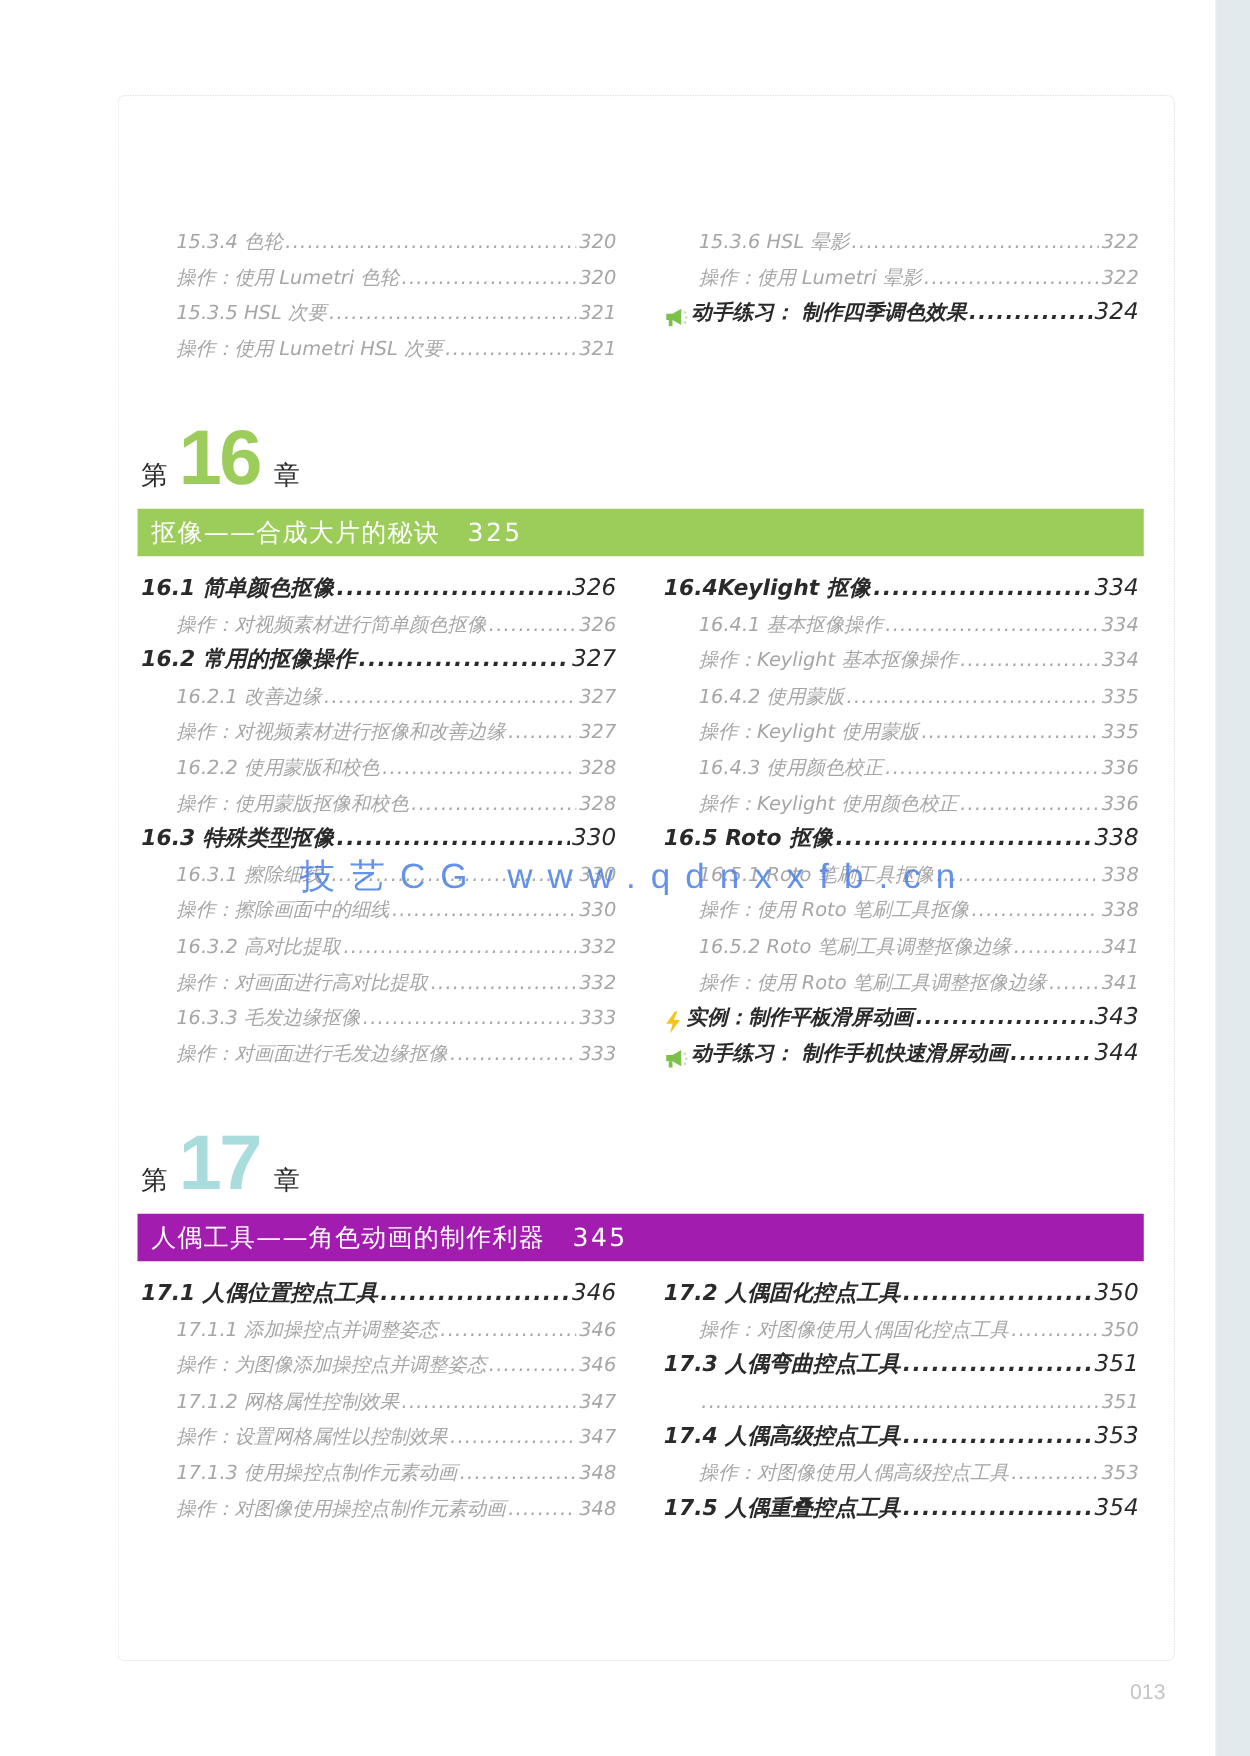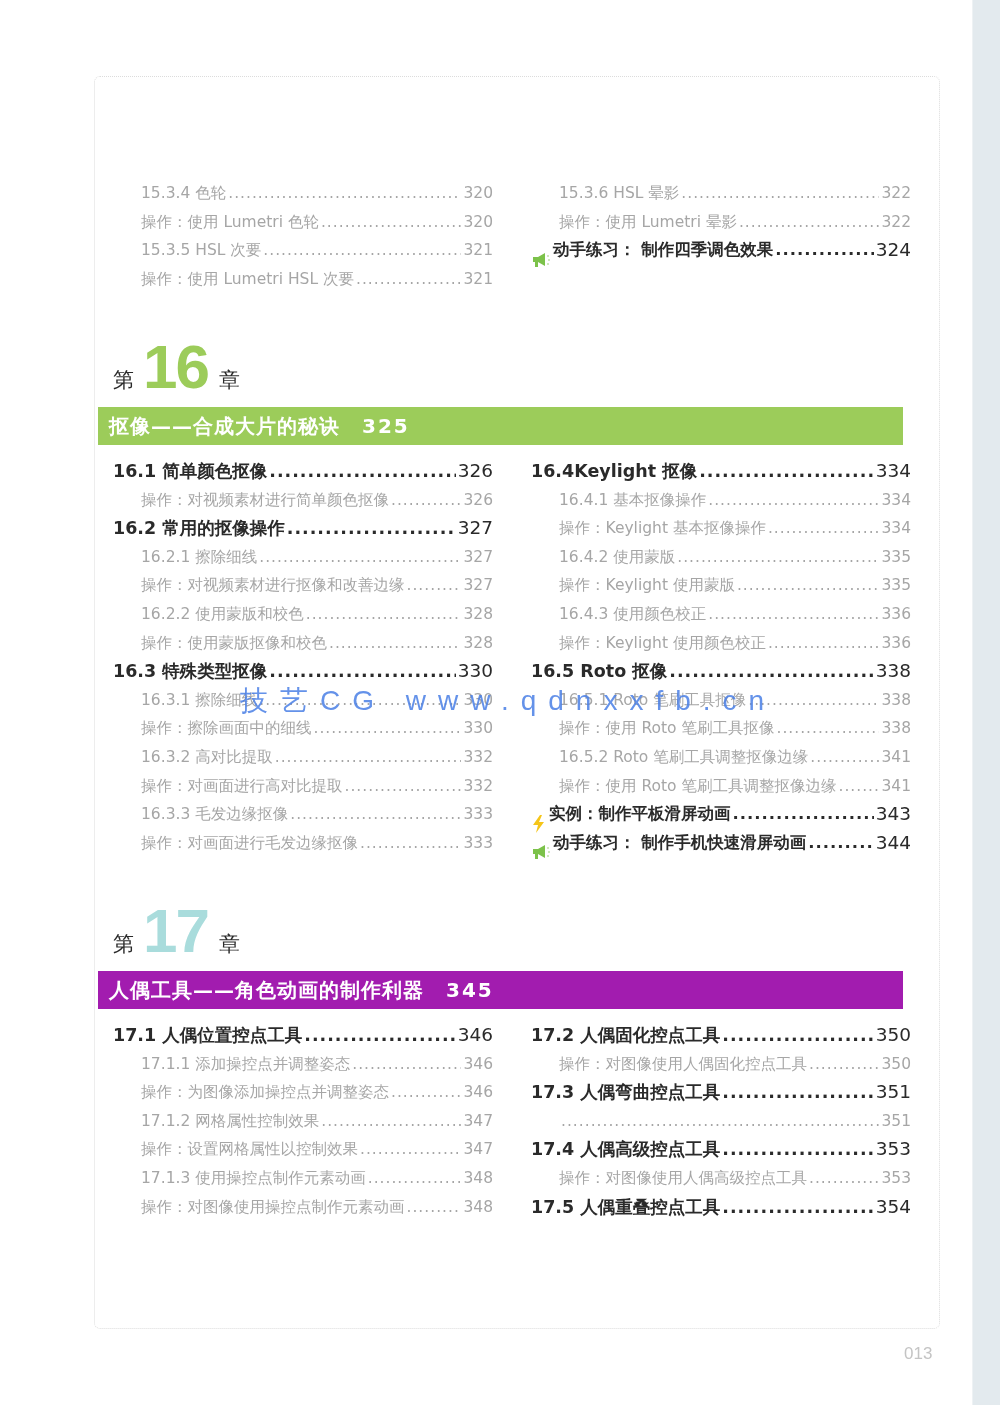--- a/index.html
+++ b/index.html
@@ -16,21 +16,21 @@
     position: absolute; left: 94px; top: 76px; width: 846px; height: 1253px;
     border: 1.5px dotted #dcdcdc; border-radius: 6px; box-sizing: border-box;
   }
   .page-number {
     position: absolute; left: 884px; top: 1344px; font-size: 17px;
     color: #c4c4c4; font-family: "Liberation Sans", sans-serif; margin-left: 20px;
   }
   .col { position: absolute; width: 380px; }
   .row {
     position: relative; height: 28.6px; line-height: 28.6px; display: flex;
-    align-items: flex-end; white-space: nowrap;
+    align-items: center; white-space: nowrap; font-style: italic;
   }
   .row .label { flex: 0 0 auto; }
   .row .dots {
     flex: 1 1 auto; overflow: hidden; margin: 0 2px; letter-spacing: 1px;
   }
   .row .dots::before {
     content: "..................................................................................................................................";
   }
   .row .pg { flex: 0 0 auto; }
   .row.sub { padding-left: 28px; font-size: 15.5px; color: #a6a6a6; }
@@ -45,22 +45,22 @@
     position: absolute; bottom: 0; font-size: 21px; color: #2a2a2a;
     font-family: "DejaVu Sans", sans-serif;
   }
   .chapter-head .di { left: 0; }
   .chapter-head .num {
     position: absolute; left: 30px; bottom: -8px; font-size: 62px; font-weight: bold;
     font-family: "Liberation Sans", sans-serif; letter-spacing: -2px;
   }
   .chapter-head .zhang { left: 106px; }
   .banner {
-    position: absolute; left: 98px; width: 805px; height: 38px; line-height: 38px;
-    color: #ffffff; font-size: 20px; font-weight: bold; padding-left: 11px; box-sizing: border-box;
+    position: absolute; left: 110px; width: 805px; height: 38px; line-height: 38px;
+    color: #ffffff; font-size: 20px; font-weight: normal; padding-left: 11px; box-sizing: border-box;
     letter-spacing: 1px;
   }
   .banner .bpg { margin-left: 22px; letter-spacing: 2px; }
   .watermark {
     position: absolute; left: 240px; top: 682px; font-size: 28px; color: #4a7fe6;
     opacity: 0.85; letter-spacing: 12px; white-space: nowrap; font-family: "Liberation Sans", sans-serif;
     pointer-events: none;
   }
 </style>
 </head>
@@ -134,21 +134,21 @@
       <span class="label">操作：对视频素材进行简单颜色抠像</span>
       <span class="dots"></span>
       <span class="pg">326</span>
     </div>
     <div class="row main">
       <span class="label">16.2 常用的抠像操作</span>
       <span class="dots"></span>
       <span class="pg">327</span>
     </div>
     <div class="row sub">
-      <span class="label">16.2.1 擦除细线</span>
+      <span class="label">16.2.1 改善边缘</span>
       <span class="dots"></span>
       <span class="pg">327</span>
     </div>
     <div class="row sub">
       <span class="label">操作：对视频素材进行抠像和改善边缘</span>
       <span class="dots"></span>
       <span class="pg">327</span>
     </div>
     <div class="row sub">
       <span class="label">16.2.2 使用蒙版和校色</span>

